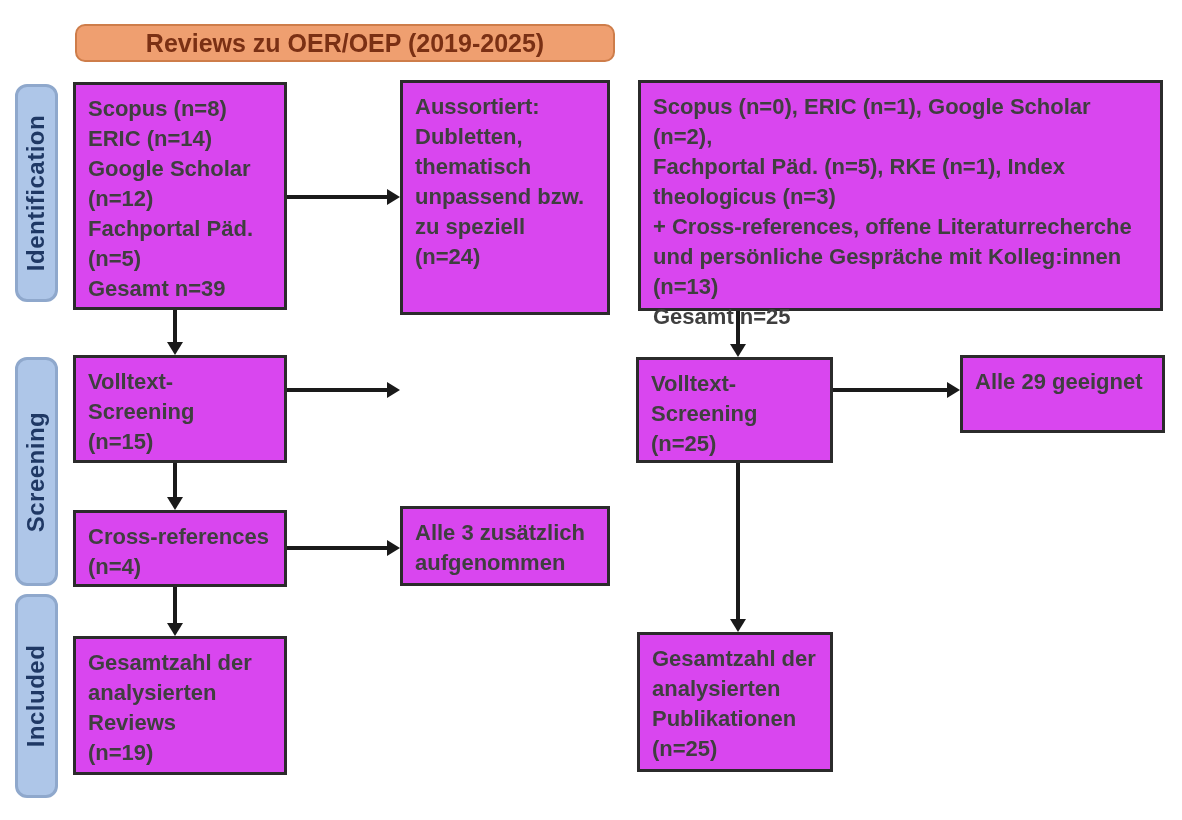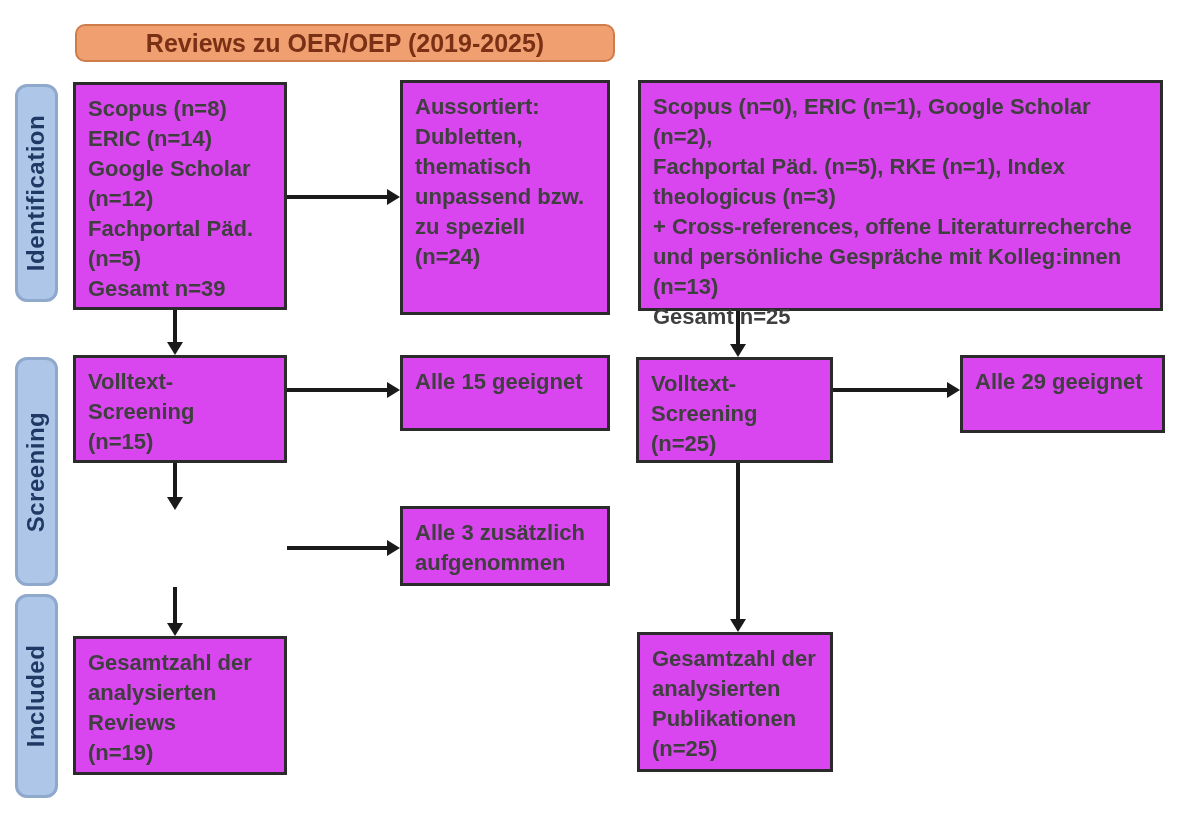--- a/index.html
+++ b/index.html
@@ -100,21 +100,22 @@
 Gesamt n=39</div>
   <div class="fbox" style="left:400px; top:80px; width:210px; height:235px;">Aussortiert:
 Dubletten,
 thematisch
 unpassend bzw.
 zu speziell
 (n=24)</div>
   <div class="fbox" style="left:73px; top:355px; width:214px; height:108px;">Volltext-
 Screening
 (n=15)</div>
-  <div class="fbox" style="left:400px; top:355px; width:210px; height:76px;">Alle 15 geeignet</div>
+  <div class="fbox" style="left:73px; top:510px; width:214px; height:77px;">Cross-references
+(n=4)</div>
   <div class="fbox" style="left:400px; top:506px; width:210px; height:80px;">Alle 3 zusätzlich
 aufgenommen</div>
   <div class="fbox" style="left:73px; top:636px; width:214px; height:139px;">Gesamtzahl der
 analysierten
 Reviews
 (n=19)</div>
 
   <div class="fbox" style="left:638px; top:80px; width:525px; height:231px;">Scopus (n=0), ERIC (n=1), Google Scholar (n=2),
 Fachportal Päd. (n=5), RKE (n=1), Index
 theologicus (n=3)

